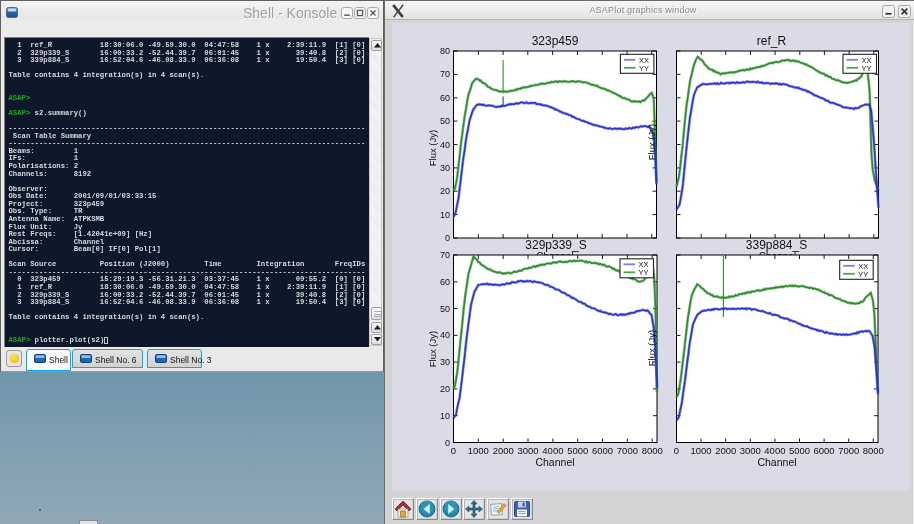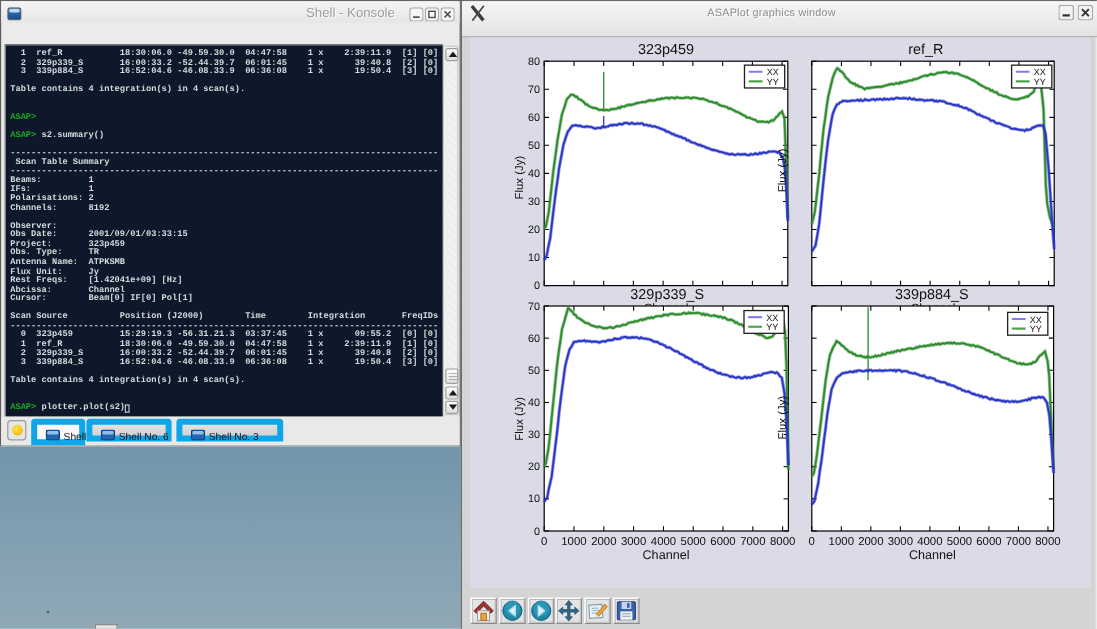--- a/index.html
+++ b/index.html
@@ -1,50 +1,50 @@
 <!DOCTYPE html>
 <html><head><meta charset="utf-8"><style>
 *{margin:0;padding:0;box-sizing:border-box}
 html,body{width:914px;height:524px;overflow:hidden;font-family:"Liberation Sans",sans-serif}
 .desktop{position:absolute;left:0;top:0;width:914px;height:524px;background:linear-gradient(180deg,#50809c 0px,#648ba4 200px,#7195aa 372px,#82a0b1 450px,#90a8b6 524px)}
 .dot{position:absolute;left:39px;top:509px;width:2px;height:2px;background:#49616f}
 .tasksliver{position:absolute;left:79px;top:520px;width:19px;height:4px;background:#e2e2e2;border:1px solid #8a8a8a;border-bottom:none}
 
 .plotwin{position:absolute;left:384px;top:0;width:530px;height:524px;background:#d4d4d4;border-left:1px solid #6a6a6a;border-top:1px solid #6a6a6a}
-.ptitle{position:absolute;left:0;top:0;width:530px;height:30px;background:linear-gradient(180deg,#f6f6f6,#e3e3e3);border-bottom:1px solid #b4b4b4}
+.ptitle{position:absolute;left:0;top:0;width:530px;height:19px;background:linear-gradient(180deg,#f6f6f6,#e3e3e3);border-bottom:1px solid #b4b4b4}
 .ptitle .cap{position:absolute;left:158px;top:4px;width:200px;text-align:center;font-size:9px;color:#8b8b8b;text-shadow:1px 1px 0 #fdfdfd;letter-spacing:0.2px}
 .pxlogo{position:absolute;left:7px;top:3px}
 .pbtns{position:absolute;right:4px;top:3px}
 .pbtns svg{margin-left:3px}
 .canvas{position:absolute;left:7px;top:22px;width:517px;height:467px;background:#dbdbe7}
 .ptool{position:absolute;left:0px;top:489px;width:530px;height:35px;background:#d4d4d4}
 .tbtn{position:absolute;top:7.5px;width:22px;height:22px;background:#e4e4e4;border:1px solid #fff;border-right-color:#8a8a8a;border-bottom-color:#8a8a8a;box-shadow:1px 1px 0 #b8b8b8 inset, -1px -1px 0 #cfcfcf inset}
 .tbtn svg{position:absolute;left:1px;top:1px}
 .pright{position:absolute;right:0;top:19px;width:5px;height:505px;background:#d4d4d4;border-right:1px solid #efefef}
 
 .kwin{position:absolute;left:0;top:0;width:384px;height:372px;background:#ebebeb;border:1px solid #5f5f5f;border-bottom-color:#9a9a9a}
 .ktitle{position:absolute;left:0;top:0;width:382px;height:18px;background:linear-gradient(180deg,#f4f4f4,#e6e6e6)}
-.ktitle .cap{position:absolute;left:254px;top:4px;font-size:11px;color:#9e9e9e;text-shadow:1px 1px 0 #fbfbfb}
+.ktitle .cap{position:absolute;left:242px;top:4px;font-size:14px;color:#9e9e9e;text-shadow:1px 1px 0 #fbfbfb}
 .kicon{position:absolute;left:5px;top:3px}
 .kbtns{position:absolute;left:340px;top:4px;white-space:nowrap}
 .kbtns svg{margin-right:1px}
 .kmenu{position:absolute;left:0;top:18px;width:382px;height:18px;background:#ebebeb;font-size:8px;color:#111}
 .kmenu span{position:absolute;top:3px}
 .kterm{position:absolute;left:3px;top:36px;width:365px;height:330px;background:#0f172a;border:1px solid #7e7e7e;border-right:none}
 .kterm pre{position:absolute;left:3.5px;top:4px;font-family:"Liberation Mono",monospace;font-size:7.25px;line-height:7.56px;color:#d3dcde;letter-spacing:0;font-weight:bold}
 .kterm .g{color:#18a81f}
 .kterm .cur{display:inline-block;width:4px;height:7px;border:1px solid #c0cacc;vertical-align:-1px}
 .kscroll{position:absolute;left:368px;top:37px;width:13px;height:308px;background:repeating-linear-gradient(45deg,#f5f5f5 0 1px,#ebebeb 1px 2px);border:1px solid #c9c9c9}
 .sbtn{position:absolute;left:0.5px;width:11px;height:11px;overflow:hidden;background:linear-gradient(180deg,#fdfdfd,#dedede);border:1px solid #9f9f9f;border-radius:2px}
 .sthumb{position:absolute;left:0.5px;top:268px;width:11px;height:13px;background:linear-gradient(180deg,#fcfcfc,#e2e2e2);border:1px solid #9f9f9f;border-radius:2px}
 .sthumb:after{content:"";position:absolute;left:2px;top:3px;width:7px;height:6px;background:repeating-linear-gradient(0deg,#aaa 0 1px,transparent 1px 2.5px)}
 .ktabs{position:absolute;left:0;top:346px;width:382px;height:24px;background:#e9e9e9;font-size:8.5px}
 .tabbtn{position:absolute;left:5px;top:3px;width:16px;height:17px;background:#e6e6e6;border:1px solid #9a9a9a;border-radius:3px}
 .tabbtn i{position:absolute;left:2.5px;top:3px;width:9px;height:9px;border-radius:50%;background:radial-gradient(circle at 40% 35%,#ffe24a,#f7c51e 60%,#d89010)}
-.tab{position:absolute;top:2px;height:19px;color:#111;border:5px solid #0ea5e9;border-radius:3px 3px 0 0;background:linear-gradient(180deg,#e2e2e2,#d2d2d2)}
+.tab{position:absolute;top:2px;height:19px;color:#111;border:1px solid #0ea5e9;border-radius:3px 3px 0 0;background:linear-gradient(180deg,#e2e2e2,#d2d2d2)}
 .tab.active{background:#fafafa;height:22px;z-index:2}
 .tab svg{position:absolute;left:7px;top:4px}
 .tab .lbl{position:absolute;left:22px;top:5px;white-space:nowrap}
 </style></head>
 <body>
 <div class="desktop"></div>
 <div class="dot"></div>
 <div class="tasksliver"></div>
 
 <div class="plotwin">
@@ -453,20 +453,20 @@
         </svg>
         <span class="lbl">Shell</span>
       </div>
     <div class="tab" style="left:71px;width:71px">
         <svg width="12" height="9" viewBox="0 0 12 9">
           <rect x="0.5" y="0.5" width="11" height="8" rx="1.5" fill="#2264ae" stroke="#12427a"></rect>
           <rect x="1.4" y="1.2" width="9.2" height="2.8" rx="1" fill="#8fc0e8"></rect>
         </svg>
         <span class="lbl">Shell No. 6</span>
       </div>
-    <div class="tab" style="left:146px;width:89px">
+    <div class="tab" style="left:146px;width:55px">
         <svg width="12" height="9" viewBox="0 0 12 9">
           <rect x="0.5" y="0.5" width="11" height="8" rx="1.5" fill="#2264ae" stroke="#12427a"></rect>
           <rect x="1.4" y="1.2" width="9.2" height="2.8" rx="1" fill="#8fc0e8"></rect>
         </svg>
         <span class="lbl">Shell No. 3</span>
       </div>
   </div>
 </div>
 </body></html>

